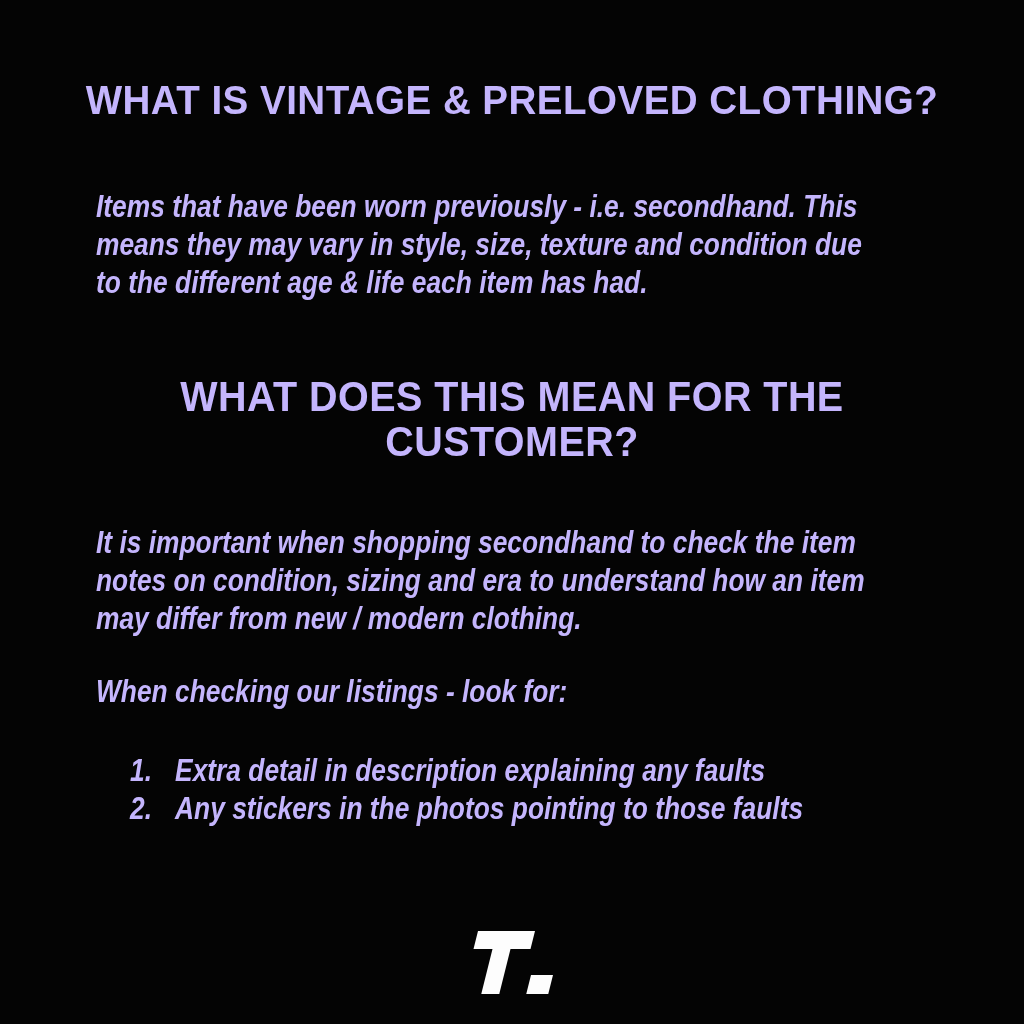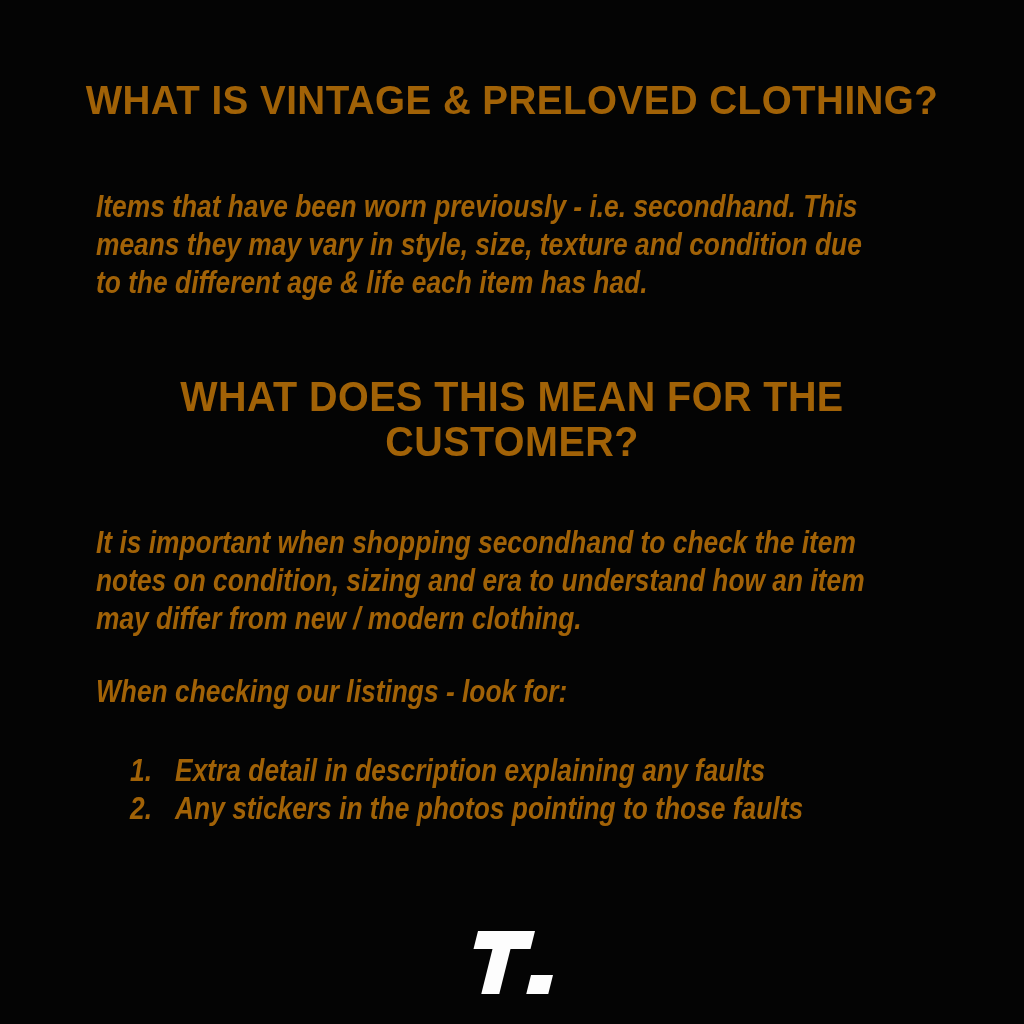--- a/index.html
+++ b/index.html
@@ -1,21 +1,21 @@
 <!DOCTYPE html>
 <html><head>
 <meta charset="utf-8">
 <style>
   html, body { margin: 0; padding: 0; background: #000; }
   .canvas {
     position: relative;
     width: 1024px;
     height: 1024px;
     background: #040404;
-    color: #a16207;
+    color: #c4b5fd;
     font-family: "Liberation Sans", sans-serif;
     overflow: hidden;
   }
   
   .heading {
     position: absolute;
     left: 0;
     right: 0;
     text-align: center;
     font-weight: bold;

